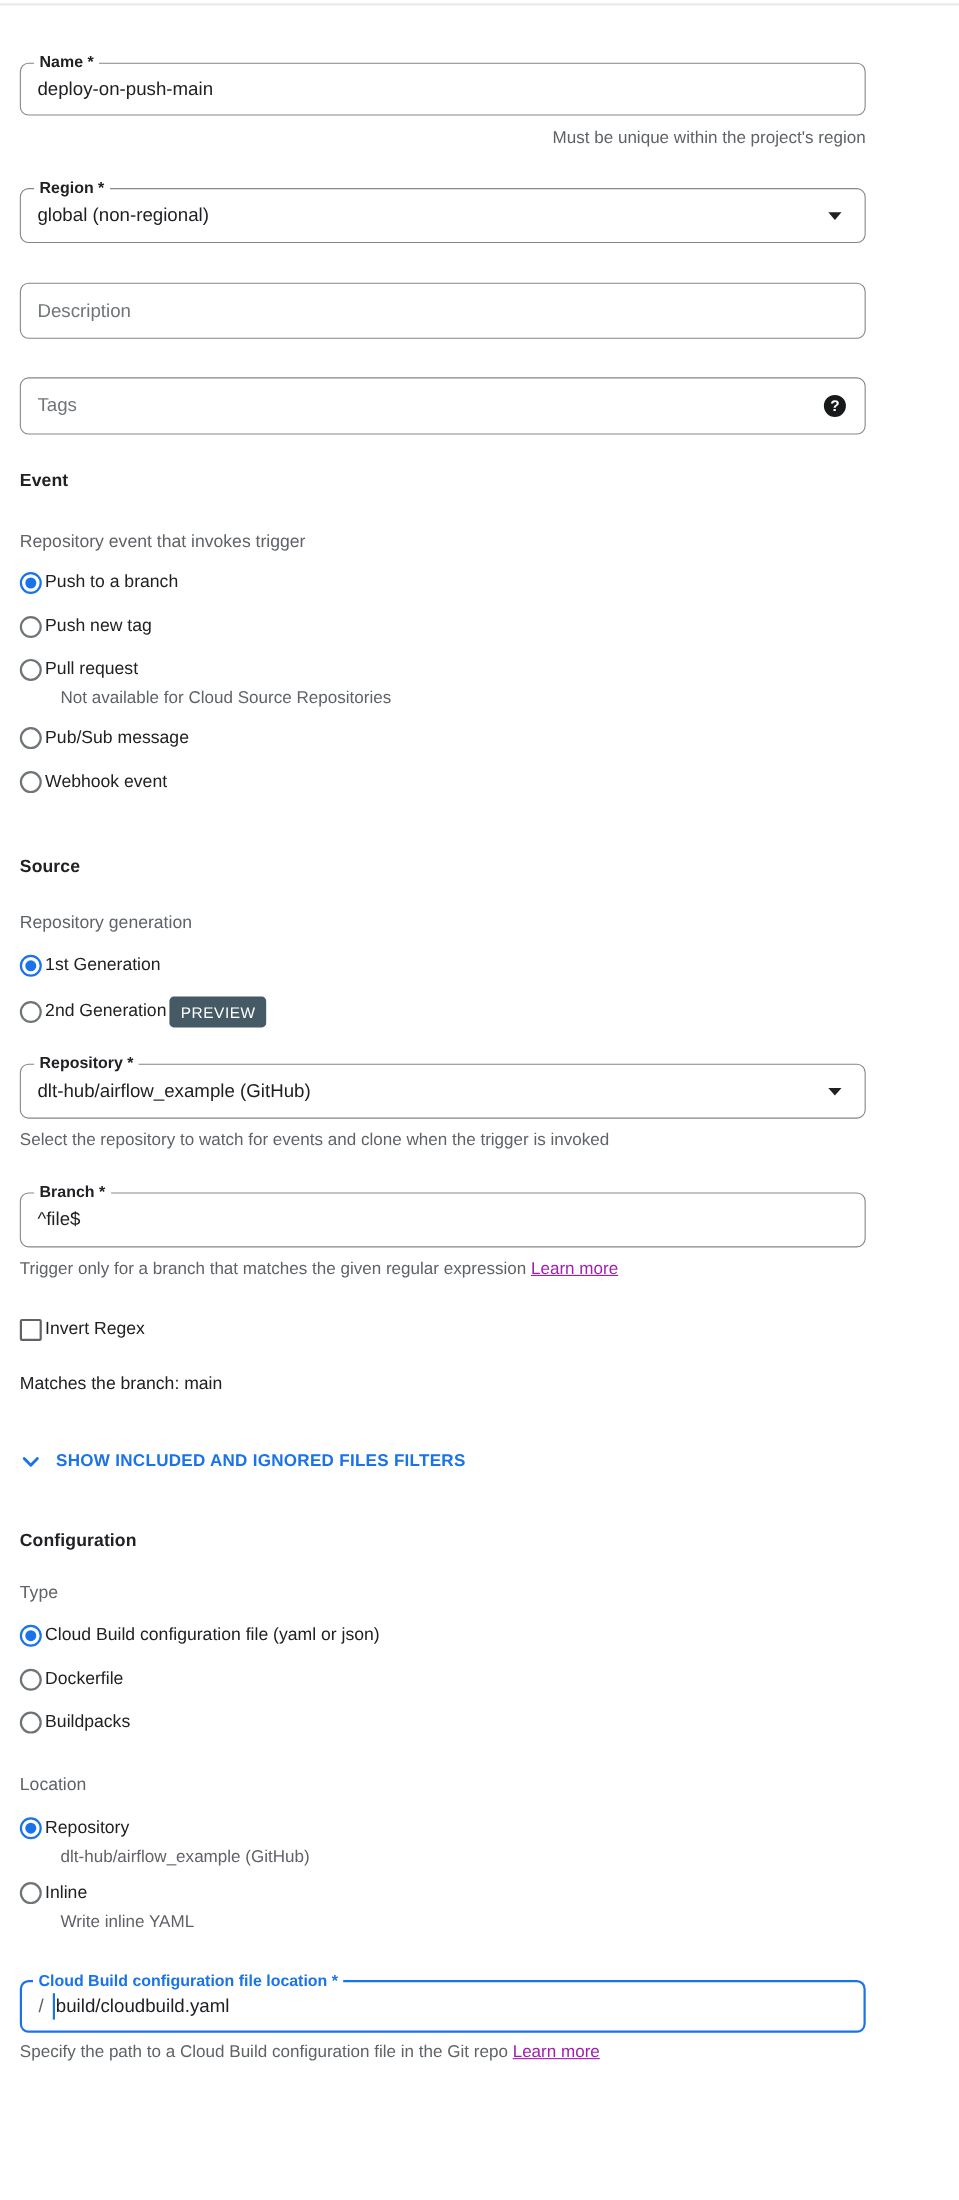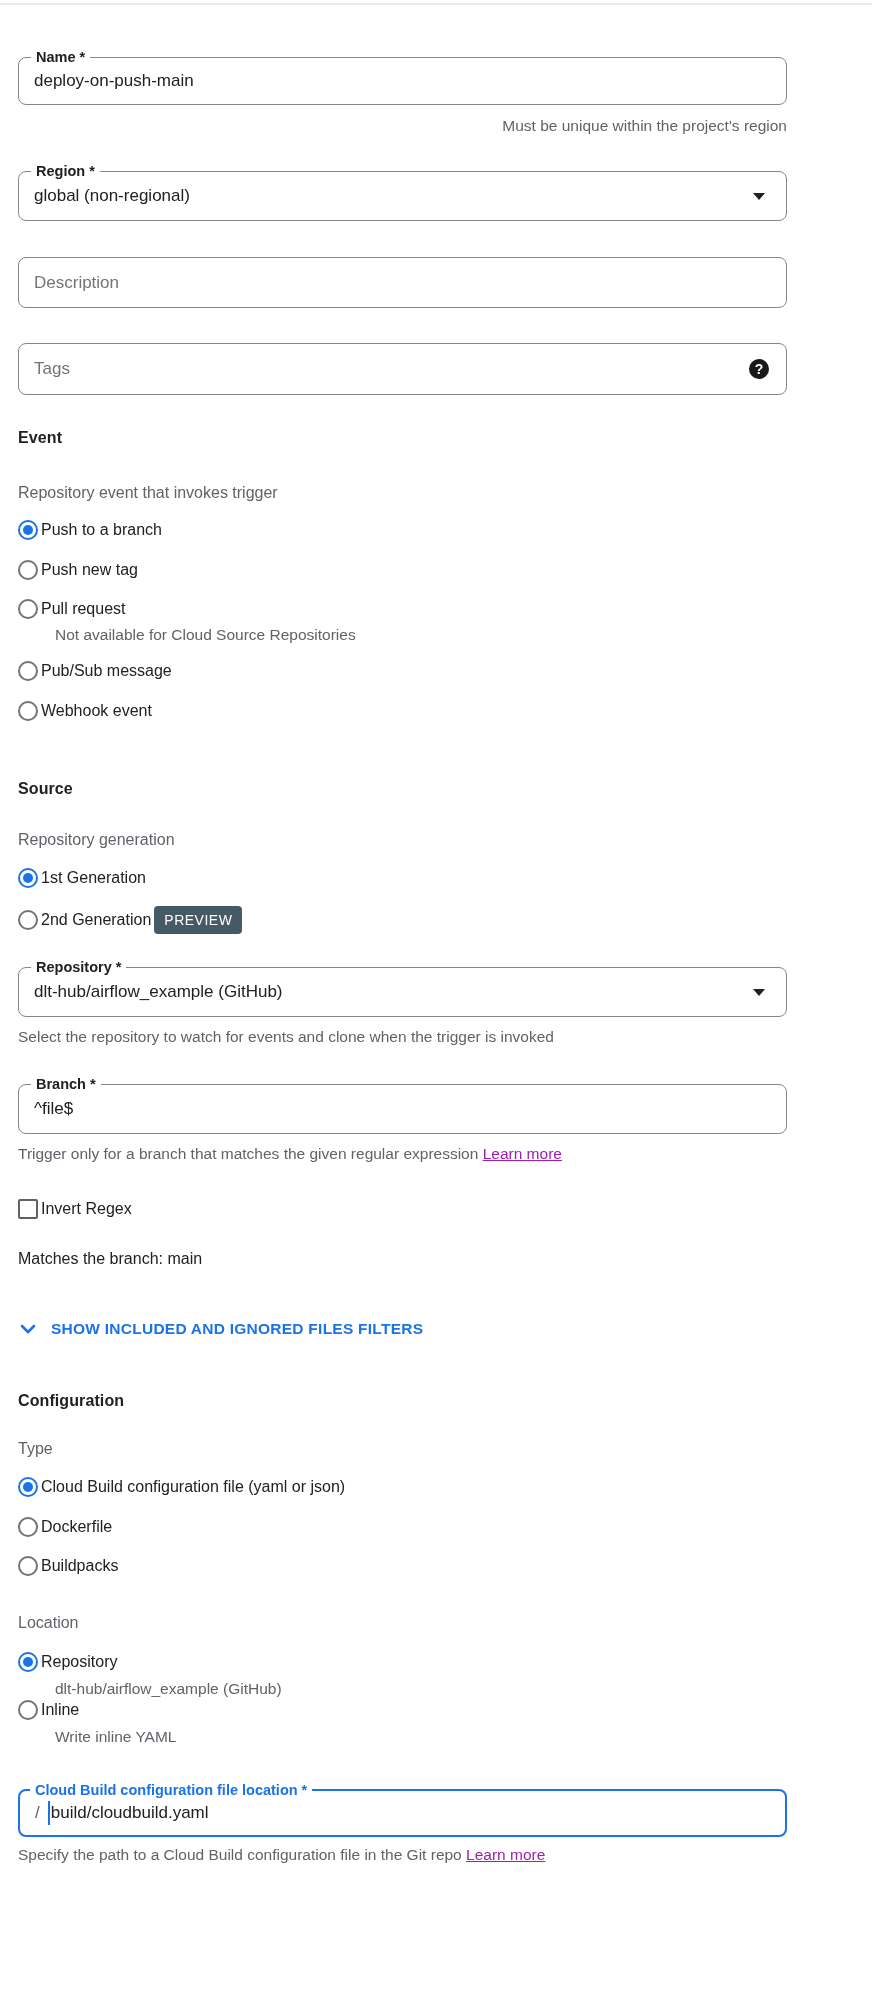--- a/index.html
+++ b/index.html
@@ -162,21 +162,21 @@
   </div>
 
   <div class="gray-sub" style="margin-top:36px;">Location</div>
 
   <div class="row" style="margin-top:18px;">
     <span class="radio sel"></span>
     <span class="rlabel">Repository</span>
   </div>
   <div class="note" style="margin-top:6px;">dlt-hub/airflow_example (GitHub)</div>
 
-  <div class="row" style="margin-top:1px;">
+  <div class="row" style="margin-top:12px;">
     <span class="radio"></span>
     <span class="rlabel">Inline</span>
   </div>
   <div class="note" style="margin-top:6px;">Write inline YAML</div>
 
   <div class="mfield focused" style="height:48px;margin-top:43px;">
     <span class="flabel">Cloud Build configuration file location *</span>
     <div class="fvalue">
       <span class="prefix">/</span>
       <span class="caret"></span>

